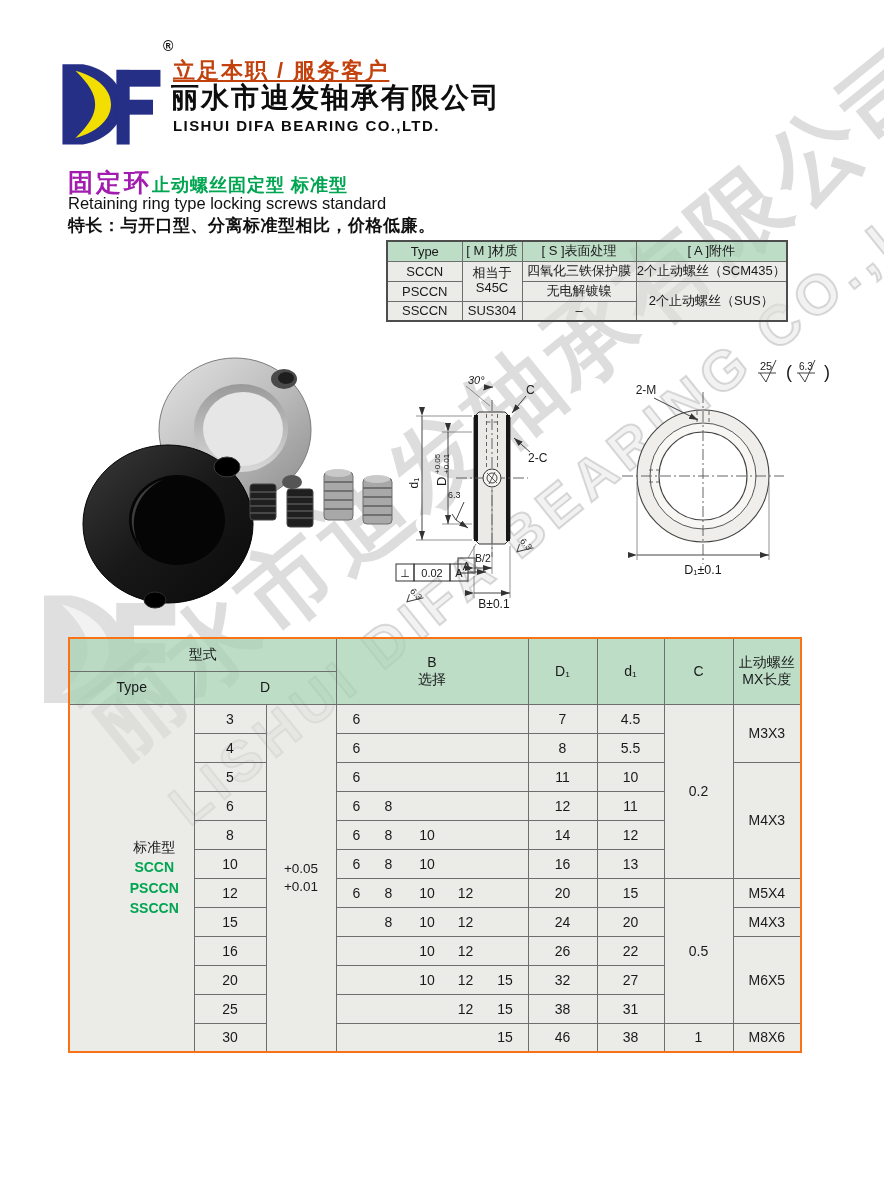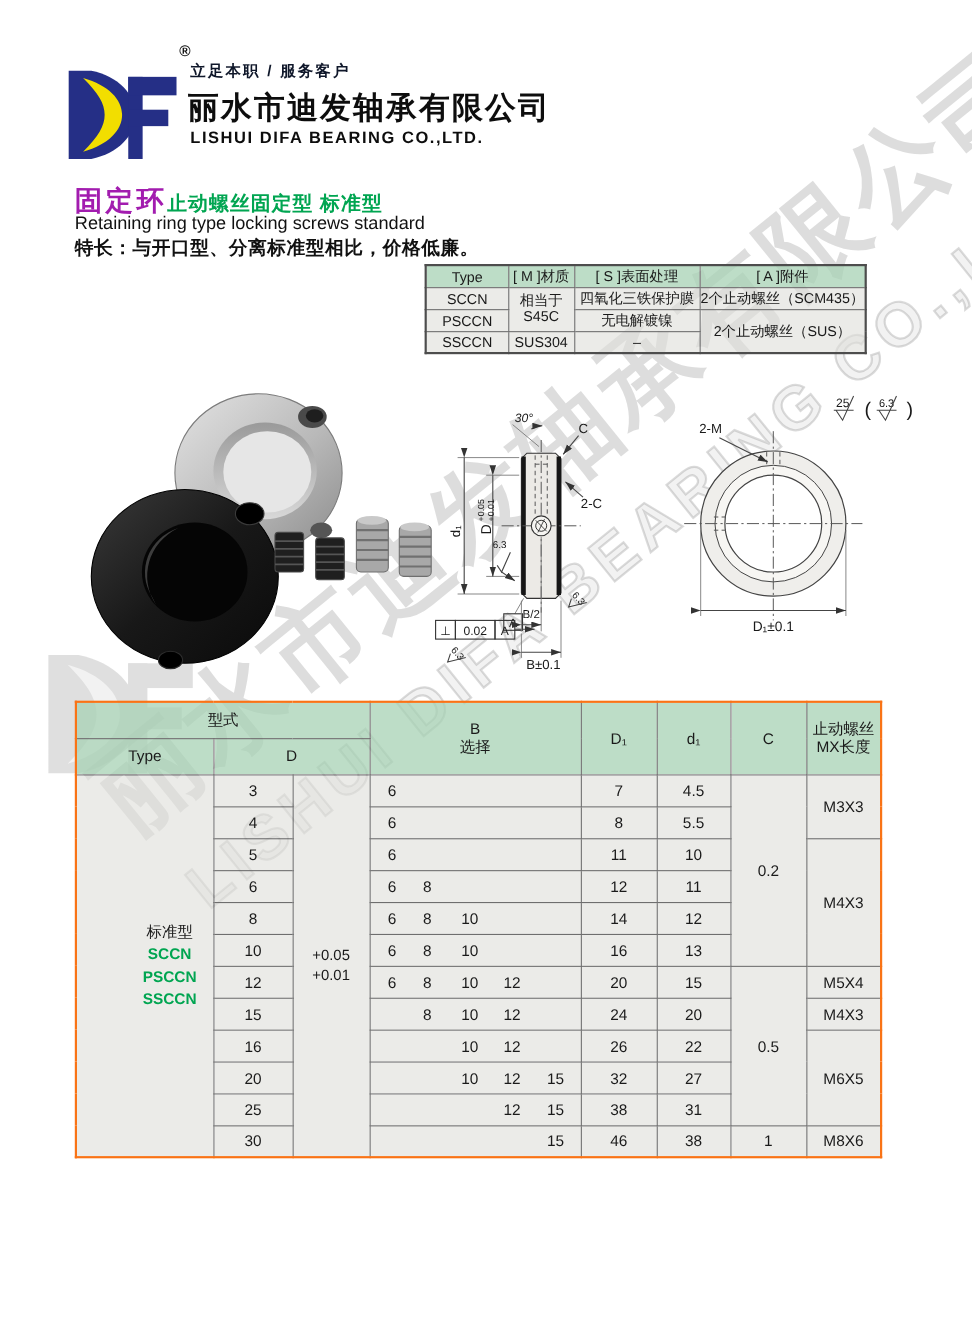--- a/index.html
+++ b/index.html
@@ -12,21 +12,21 @@
   .wm-cn { font-size:92px; font-weight:bold; letter-spacing:5px; color:rgba(125,125,125,0.26); }
   .wm-en { margin-top:14px; font-size:56px; font-weight:bold; letter-spacing:7px; color:rgba(125,125,125,0.10); -webkit-text-stroke:2px rgba(125,125,125,0.28); }
   .wm-logo { position:absolute; left:34px; top:588px; width:150px; opacity:0.55; }
   .wm-reg { position:absolute; left:146px; top:556px; font-size:20px; font-weight:bold; color:rgba(125,125,125,0.45); }
 
   .z { position:absolute; z-index:1; }
 
   
   .logo-svg { left:55px; top:58px; }
   .reg-mark { left:163px; top:38px; font-size:14px; font-weight:bold; color:#111; }
-  .slogan { left:173px; top:56px; font-size:14px; font-weight:bold; letter-spacing:2px; color:#0f172a; }
+  .slogan { left:173px; top:56px; font-size:22px; font-weight:bold; letter-spacing:2px; color:#c2410c;text-decoration:underline; }
   .company-cn { left:171px; top:79px; font-size:28px; font-weight:bold; letter-spacing:2px; color:#0d0d0d; }
   .company-en { left:173px; top:117px; font-size:15px; font-weight:bold; letter-spacing:1.4px; color:#0d0d0d; }
 
   
   .title-row { left:68px; top:166px; display:flex; align-items:baseline; }
   .title-cn { font-size:25px; font-weight:bold; letter-spacing:3px; color:#a21caf; }
   .title-sub { margin-left:0; font-size:18px; font-weight:bold; letter-spacing:1px; color:#00a551; }
   .title-en { left:68px; top:194px; font-size:16.5px; color:#111; }
   .title-feature { left:68px; top:214px; font-size:17px; font-weight:bold; color:#111; letter-spacing:0.5px; }
 

